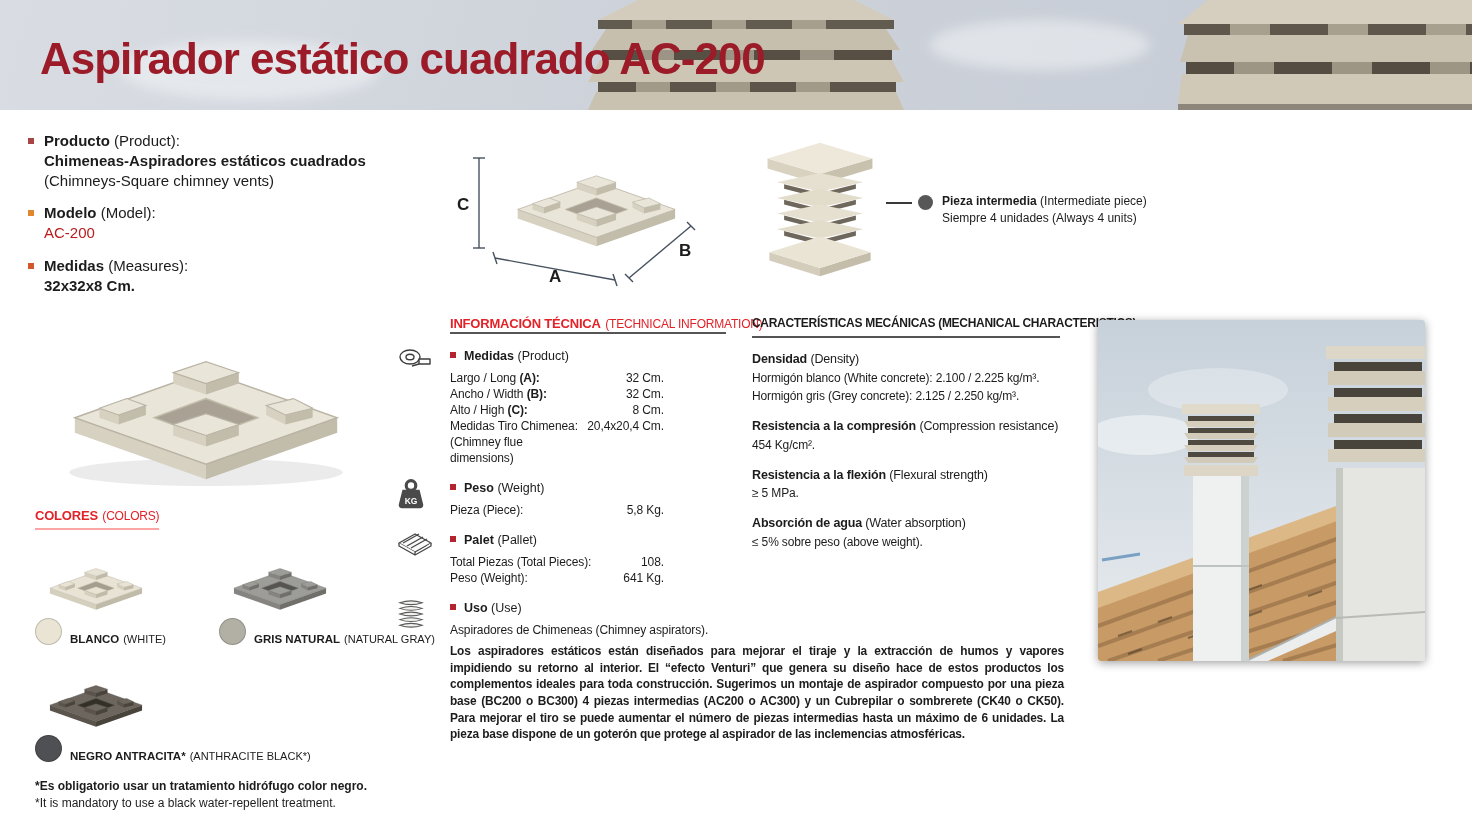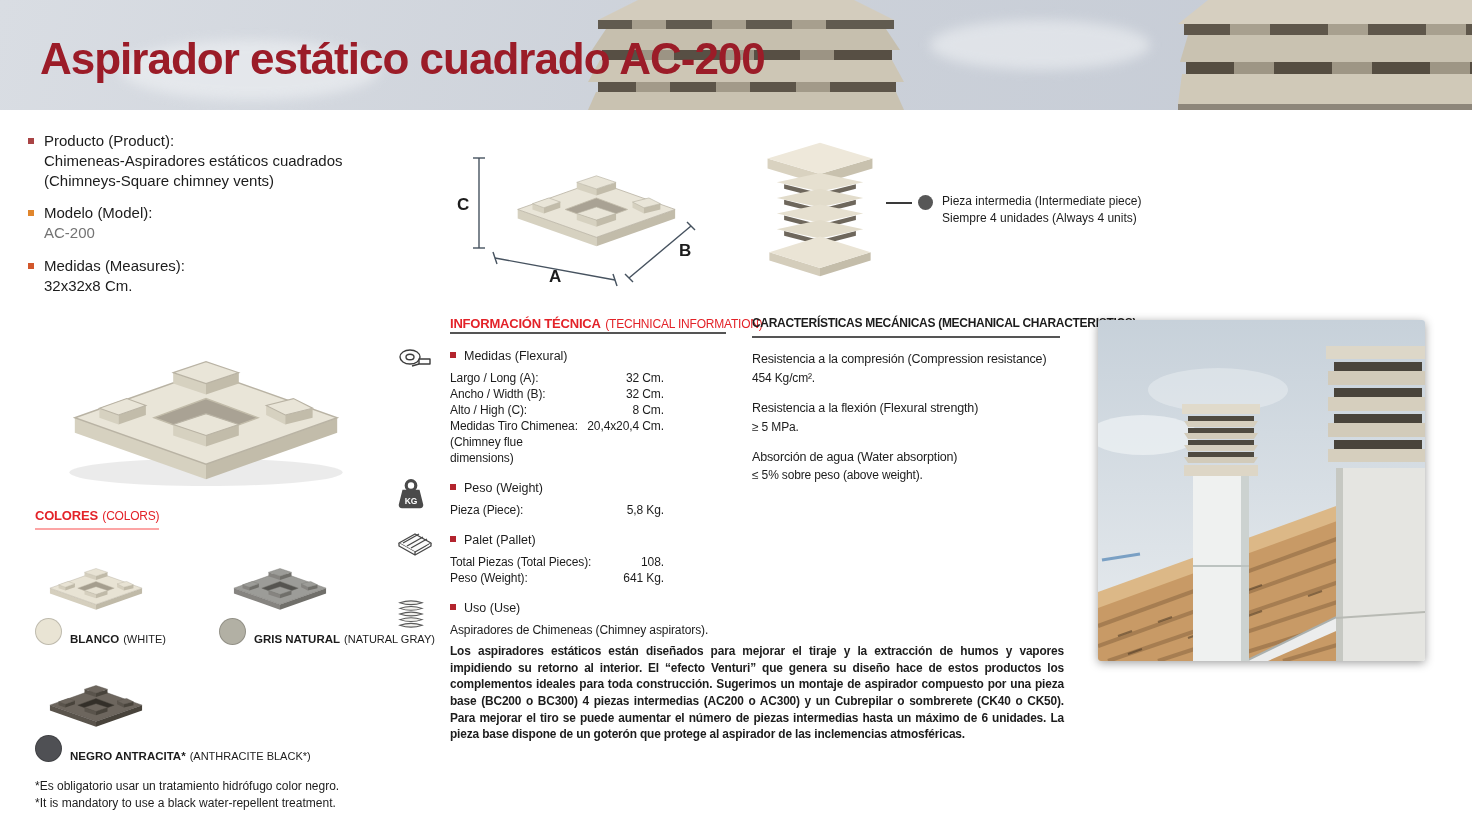--- a/index.html
+++ b/index.html
@@ -1,35 +1,35 @@
 <!DOCTYPE html>
 <html><head>
 <meta charset="utf-8">
 <style>
   html,body{margin:0;padding:0;background:#fff;}
   #page{position:relative;width:1472px;height:813px;background:#fff;overflow:hidden;
         font-family:"Liberation Sans","DejaVu Sans",sans-serif;color:#1c1c1c;}
-  .b{font-weight:normal;}
+  .b{font-weight:bold;}
 
   
   #header{position:absolute;left:0;top:0;width:1472px;height:110px;overflow:hidden;
           background:linear-gradient(105deg,#d9dde3 0%,#cdd2da 45%,#c5cbd5 100%);}
   #header .cloud{position:absolute;background:#f2f4f6;border-radius:50%;filter:blur(6px);opacity:.55;}
   #page-title{position:absolute;left:40px;top:26px;z-index:3;font-size:44px;font-weight:800;
               letter-spacing:-1px;color:#9b1c28;white-space:nowrap;margin-top:8px;}
   .hdr-cap{position:absolute;top:0;height:110px;z-index:1;}
 
   
   #info-list{position:absolute;left:28px;top:131px;width:380px;font-size:15px;line-height:1.32;}
   .info-item{position:relative;padding-left:16px;margin-bottom:13px;}
   .info-bullet{position:absolute;left:0;top:7px;width:6px;height:6px;}
   .info-item:nth-child(1) .info-bullet{background:#a94445;}
   .info-item:nth-child(2) .info-bullet{background:#e0862d;}
   .info-item:nth-child(3) .info-bullet{background:#d2572b;}
-  .model-blue{color:#737373;}
+  .model-blue{color:#b91c1c;}
 
   
   #product-image{position:absolute;left:26px;top:292px;width:360px;height:205px;}
 
   
   #diagram{position:absolute;left:443px;top:130px;width:305px;height:158px;}
   .dim-label{font-size:17px;font-weight:bold;fill:#1c1c1c;}
   .dim-line{stroke:#46525f;stroke-width:1.4;fill:none;}
 
   
@@ -242,21 +242,21 @@
           <g stroke="#3c3c3c" fill="#fdfdfd" stroke-width="1.4" stroke-linejoin="round">
             <ellipse cx="14" cy="11" rx="10" ry="7"></ellipse>
             <ellipse cx="14" cy="11" rx="4" ry="2.8"></ellipse>
             <path d="M23 13 h11 v5 h-11 z"></path>
             <path d="M23 18 l-7 2"></path>
           </g>
         </svg>
       </span>
       <div class="sec-title"><span class="sq"></span>
         <span class="b">Medidas</span>
-        <span>(Flexural)</span>
+        <span>(Product)</span>
       </div>
       <div class="rows">
         <div class="row">
             <span class="lbl"><span>Largo / Long </span><span class="b">(A):</span></span>
             <span class="val">32 Cm.</span>
           </div>
         <div class="row">
             <span class="lbl"><span>Ancho / Width </span><span class="b">(B):</span></span>
             <span class="val">32 Cm.</span>
           </div>
@@ -338,20 +338,25 @@
             <span class="lbl">Aspiradores de Chimeneas (Chimney aspirators).</span>
           </div>
       </div>
     </div>
   </div>
 
   <div id="mech">
     <div class="mech-head">CARACTERÍSTICAS MECÁNICAS (MECHANICAL CHARACTERISTICS)</div>
 
     <div class="mgroup">
+      <div class="gt"><span class="b">Densidad</span> <span>(Density)</span></div>
+      <div>Hormigón blanco (White concrete): 2.100 / 2.225 kg/m³.</div>
+      <div>Hormigón gris (Grey concrete): 2.125 / 2.250 kg/m³.</div>
+    </div>
+    <div class="mgroup">
       <div class="gt"><span class="b">Resistencia a la compresión</span> <span>(Compression resistance)</span></div>
       <div>454 Kg/cm².</div>
     </div>
     <div class="mgroup">
       <div class="gt"><span class="b">Resistencia a la flexión</span> <span>(Flexural strength)</span></div>
       <div>≥ 5 MPa.</div>
     </div>
     <div class="mgroup">
       <div class="gt"><span class="b">Absorción de agua</span> <span>(Water absorption)</span></div>
       <div>≤ 5% sobre peso (above weight).</div>

